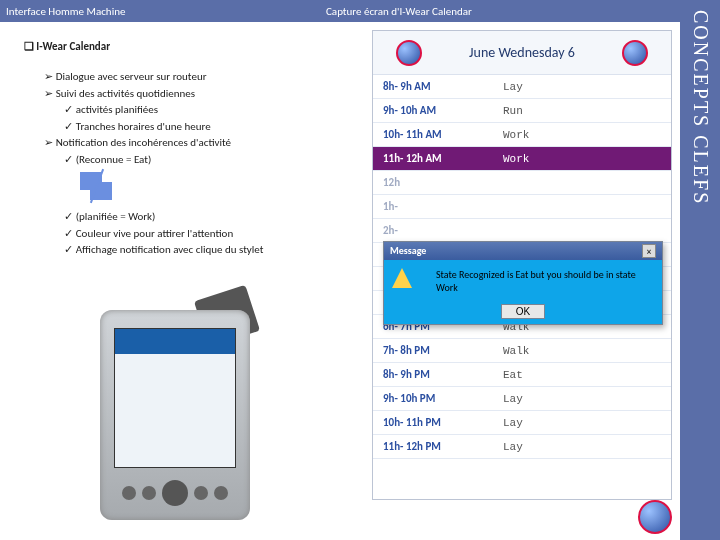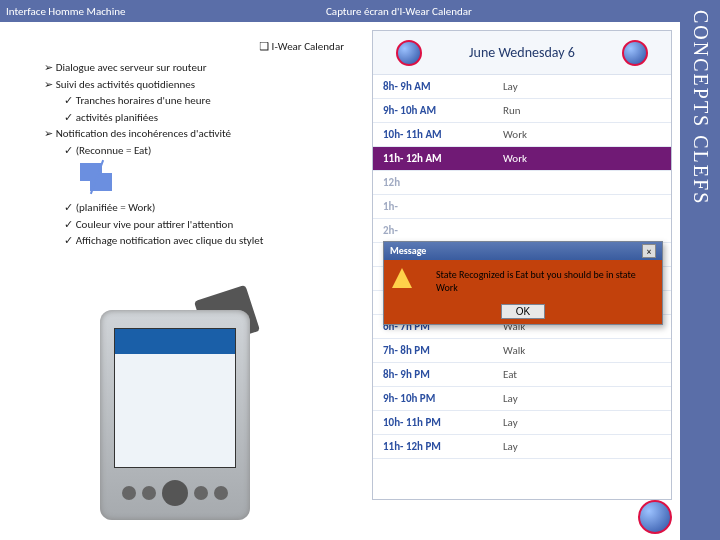--- a/index.html
+++ b/index.html
@@ -21,21 +21,21 @@
     justify-content: center; padding-top: 10px;
   }
   .side-tab span {
     writing-mode: vertical-rl; font-size: 20px; letter-spacing: 2px;
     font-family: "Times New Roman", serif;
   }
   .content-left {
     position: absolute; left: 24px; top: 40px; width: 320px;
     font-size: 11px; color: #222;
   }
-  .sect-title { font-weight: normal; margin-bottom: 7px; text-align: right; }
+  .sect-title { font-weight: bold; margin-bottom: 16px; }
   .lvl1 { margin-left: 20px; line-height: 1.5; }
   .lvl2 { margin-left: 40px; line-height: 1.5; }
   .arrow::before { content: "➢ "; }
   .check::before { content: "✓ "; }
   .neq {
     display: inline-block; width: 34px; height: 30px; margin: 4px 0 4px 56px;
     position: relative;
   }
   .neq .box {
     position: absolute; width: 22px; height: 18px; border: 2px solid #6B8FE0; background:#6B8FE0;
@@ -92,29 +92,29 @@
   }
   .cal-sub {
     text-align: center; color: #3a5c9f; font-size: 12px; padding: 6px 0 10px;
     border-bottom: 1px solid #dbe2ee;
   }
   .cal-row {
     display: flex; height: 24px; align-items: center;
     border-bottom: 1px solid #e3e9f3;
   }
   .cal-row .time { width: 130px; padding-left: 10px; color: #2a4ea0; font-weight: bold; }
-  .cal-row .act  { flex: 1; color: #555; }
+  .cal-row .act  { flex: 1; color: #555; font-family: Liberation Mono, monospace; }
   .cal-row.highlight { background: #701a75; color: #fff; }
   .cal-row.highlight .time, .cal-row.highlight .act { color: #fff; }
   .cal-row.dim .time { color: #a0aac2; }
   .cal-row.dim .act  { color: #b8bec9; }
 
   .msg-dialog {
     position: absolute; top: 210px; left: 10px; width: 280px; height: 84px;
-    background: #c2410c; border: 1px solid #7a8494; box-shadow: 2px 3px 6px rgba(0,0,0,.3);
+    background: #0ea5e9; border: 1px solid #7a8494; box-shadow: 2px 3px 6px rgba(0,0,0,.3);
     font-size: 10px;
   }
   .msg-dialog .title {
     background: linear-gradient(#5b79b4,#3a5c9f); color: #fff; height: 18px;
     line-height: 18px; padding: 0 6px; font-weight: bold;
     display:flex; justify-content:space-between; align-items:center;
   }
   .msg-dialog .close-x { width:14px;height:14px;background:#ddd;color:#333;text-align:center;line-height:13px;border:1px solid #888;font-size:9px;}
   .msg-dialog .body {
     padding: 8px; display: flex; gap: 24px; align-items: flex-start;
@@ -143,22 +143,22 @@
 
 <div class="side-tab">
   <span>CONCEPTS CLEFS</span>
 </div>
 
 <div class="content-left">
   <div class="sect-title">❑ <span>I-Wear Calendar</span></div>
   <div id="bullets1">
       <div class="lvl1 arrow">Dialogue avec serveur sur routeur</div>
       <div class="lvl1 arrow">Suivi des activités quotidiennes</div>
+      <div class="lvl2 check">activités planifiées</div>
       <div class="lvl2 check">Tranches horaires d'une heure</div>
-      <div class="lvl2 check">activités planifiées</div>
       <div class="lvl1 arrow">Notification des incohérences d'activité</div>
       <div class="lvl2 check">(Reconnue = Eat)</div>
     </div>
   <div class="neq">
     <div class="box b1"></div><div class="box b2"></div><div class="slash"></div>
   </div>
   <div id="bullets2">
       <div class="lvl2 check">(planifiée = Work)</div>
       <div class="lvl2 check">Couleur vive pour attirer l'attention</div>
       <div class="lvl2 check">Affichage notification avec clique du stylet</div>

